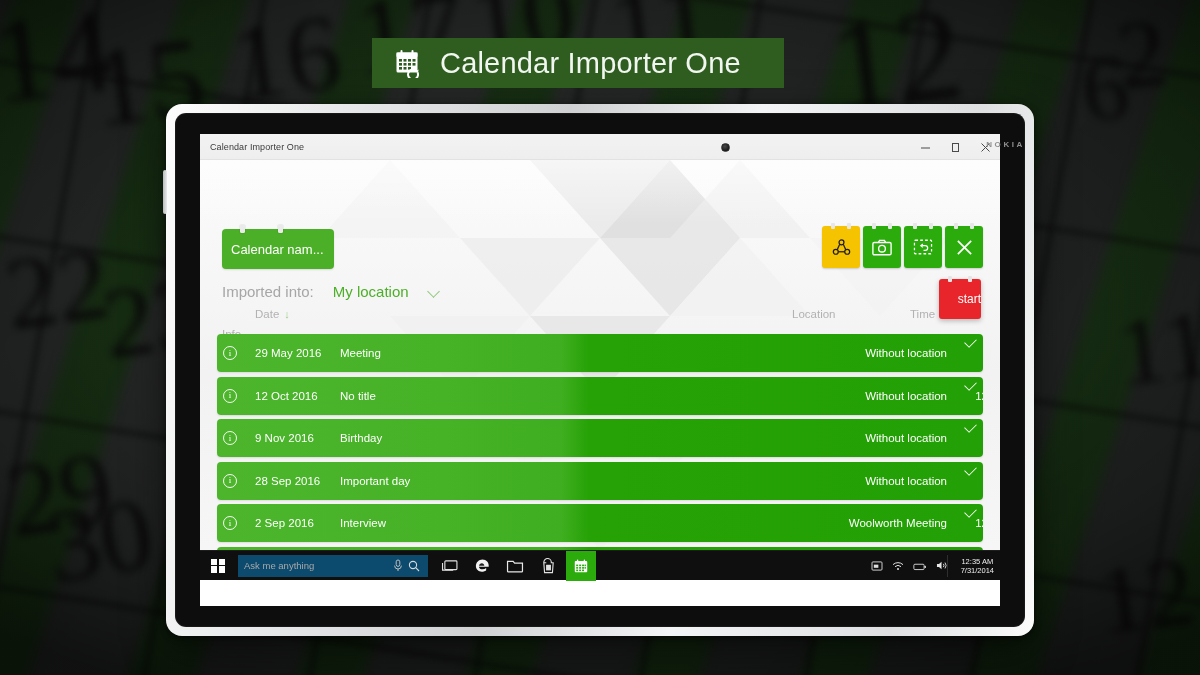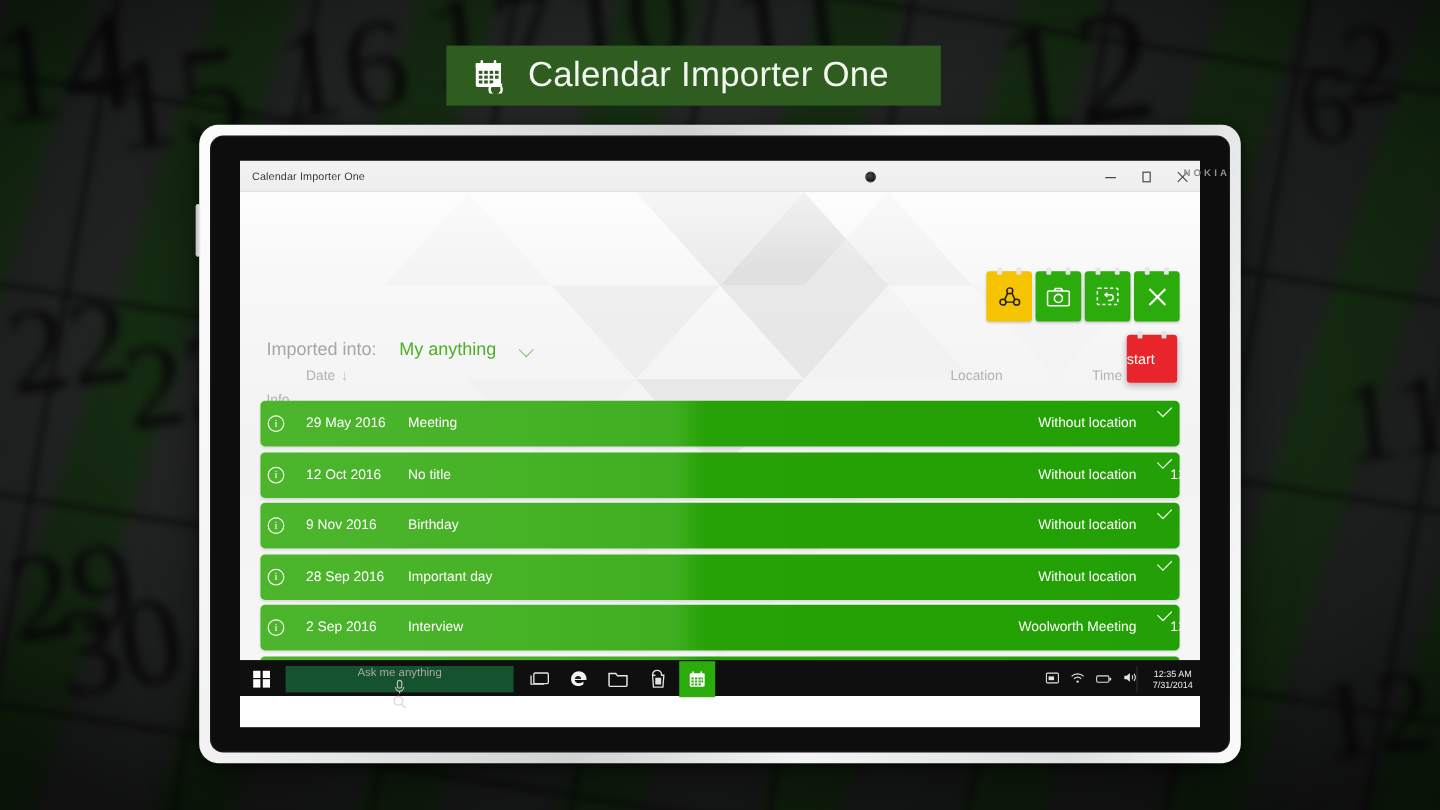--- a/index.html
+++ b/index.html
@@ -189,21 +189,21 @@
     background: #e7e7e7;
   }
   .tbtn .tab-l { left: 9px; }
   .tbtn .tab-r { right: 9px; }
 
   
   #start-btn {
     position: absolute; right: 19px; top: 119px;
     width: 42px; height: 40px; border-radius: 3px;
     background: #e8252a;
-    display: flex; align-items: center; justify-content: flex-start;
+    display: flex; align-items: center; justify-content: flex-end;
     color: #fff; font-size: 12px;
     box-shadow: 0 2px 5px rgba(0,0,0,.25);
     z-index: 6;
   }
   #start-btn .tab-l, #start-btn .tab-r {
     position: absolute; top: -3px; width: 4px; height: 6px; border-radius: 1px; background:#e4e4e4;
   }
   #start-btn .tab-l { left: 9px; }
   #start-btn .tab-r { right: 9px; }
 
@@ -279,25 +279,24 @@
     background: #0f0f0f;
     display: flex; align-items: center;
     position: relative;
     border-top: 1px solid #1d1d1d;
   }
   #start-orb { width: 36px; height: 30px; display:flex; align-items:center; justify-content:center; }
   .winlogo { width: 14px; height: 14px; display:grid; grid-template-columns:1fr 1fr; grid-template-rows:1fr 1fr; gap:1.6px; }
   .winlogo i { background:#fff; display:block; }
   #tb-search {
     width: 190px; height: 22px; margin-left: 2px;
-    background: #14532d;
+    background: #0c4a6e;
     display: flex; align-items: center;
     padding: 0 6px;
     position: relative;
-    flex-direction: column;
   }
   #tb-search .ph { color: #a9a9a9; font-size: 9.5px; flex: 1; }
   .tb-ic { width: 26px; height: 30px; display:flex; align-items:center; justify-content:center; color:#e6e6e6; }
   #tb-apps { display: flex; align-items: center; margin-left: 6px; gap: 3px; }
   .tb-app { width: 30px; height: 30px; display:flex; align-items:center; justify-content:center; }
   .tb-app.active { background:#2bac0c; }
   #tray { position: absolute; right: 6px; top: 0; height: 30px; display: flex; align-items: center; gap: 9px; color:#e4e4e4; }
   #tray .clock { font-size: 7.5px; line-height: 1.25; text-align: center; color:#efefef; padding-left:4px; }
   .sep { position:absolute; right: 52px; top:4px; width:1px; height:22px; background:#2e2e2e; }
 </style>
@@ -399,20 +398,25 @@
             <polygon points="540,0 610,78 470,78" fill="#ededed" opacity=".6"></polygon>
             <polygon points="190,0 260,78 120,78" fill="#f0f0f0" opacity=".55"></polygon>
             <polygon points="610,78 750,78 680,156" fill="#f2f2f2" opacity=".5"></polygon>
             <polygon points="260,234 400,234 330,312" fill="#f0f0f0" opacity=".5"></polygon>
             <polygon points="400,234 540,234 470,312" fill="#ededed" opacity=".45"></polygon>
             <polygon points="330,312 470,312 400,390" fill="#f1f1f1" opacity=".4"></polygon>
           </svg>
         </div>
         <div id="hdr-band"></div>
 
+        <div id="cal-name-badge">
+          <span class="badge-tab" style="left:18px;"></span>
+          <span class="badge-tab" style="left:56px;"></span>
+          <span>Calendar nam...</span>
+        </div>
 
         <div id="toolbar">
           <div class="tbtn share">
             <span class="tab-l"></span>
             <span class="tab-r"></span>
             <svg width="19" height="19" viewBox="0 0 20 20">
               <circle cx="10" cy="4.6" r="2.6" fill="none" stroke="#1c1c1c" stroke-width="1.3"></circle>
               <circle cx="4" cy="14.5" r="2.6" fill="none" stroke="#1c1c1c" stroke-width="1.3"></circle>
               <circle cx="16" cy="14.5" r="2.6" fill="none" stroke="#1c1c1c" stroke-width="1.3"></circle>
               <line x1="8.1" y1="6.6" x2="5.5" y2="12.3" stroke="#1c1c1c" stroke-width="1.3"></line>
@@ -449,21 +453,21 @@
         </div>
 
         <div id="start-btn">
           <span class="tab-l"></span>
           <span class="tab-r"></span>
           <span>start</span>
         </div>
 
         <div id="imported-row">
           <span id="imported-label">Imported into:</span>
-          <span id="imported-value">My anything</span>
+          <span id="imported-value">My location</span>
           <span class="chev"></span>
         </div>
 
         <div id="col-headers">
           <span class="ch" id="ch-info">Info</span>
           <span class="ch" id="ch-date"><span>Date</span><span class="sort-arrow">↓</span></span>
           <span class="ch" id="ch-title">Title</span>
           <span class="ch" id="ch-loc">Location</span>
           <span class="ch" id="ch-time">Time</span>
         </div>

